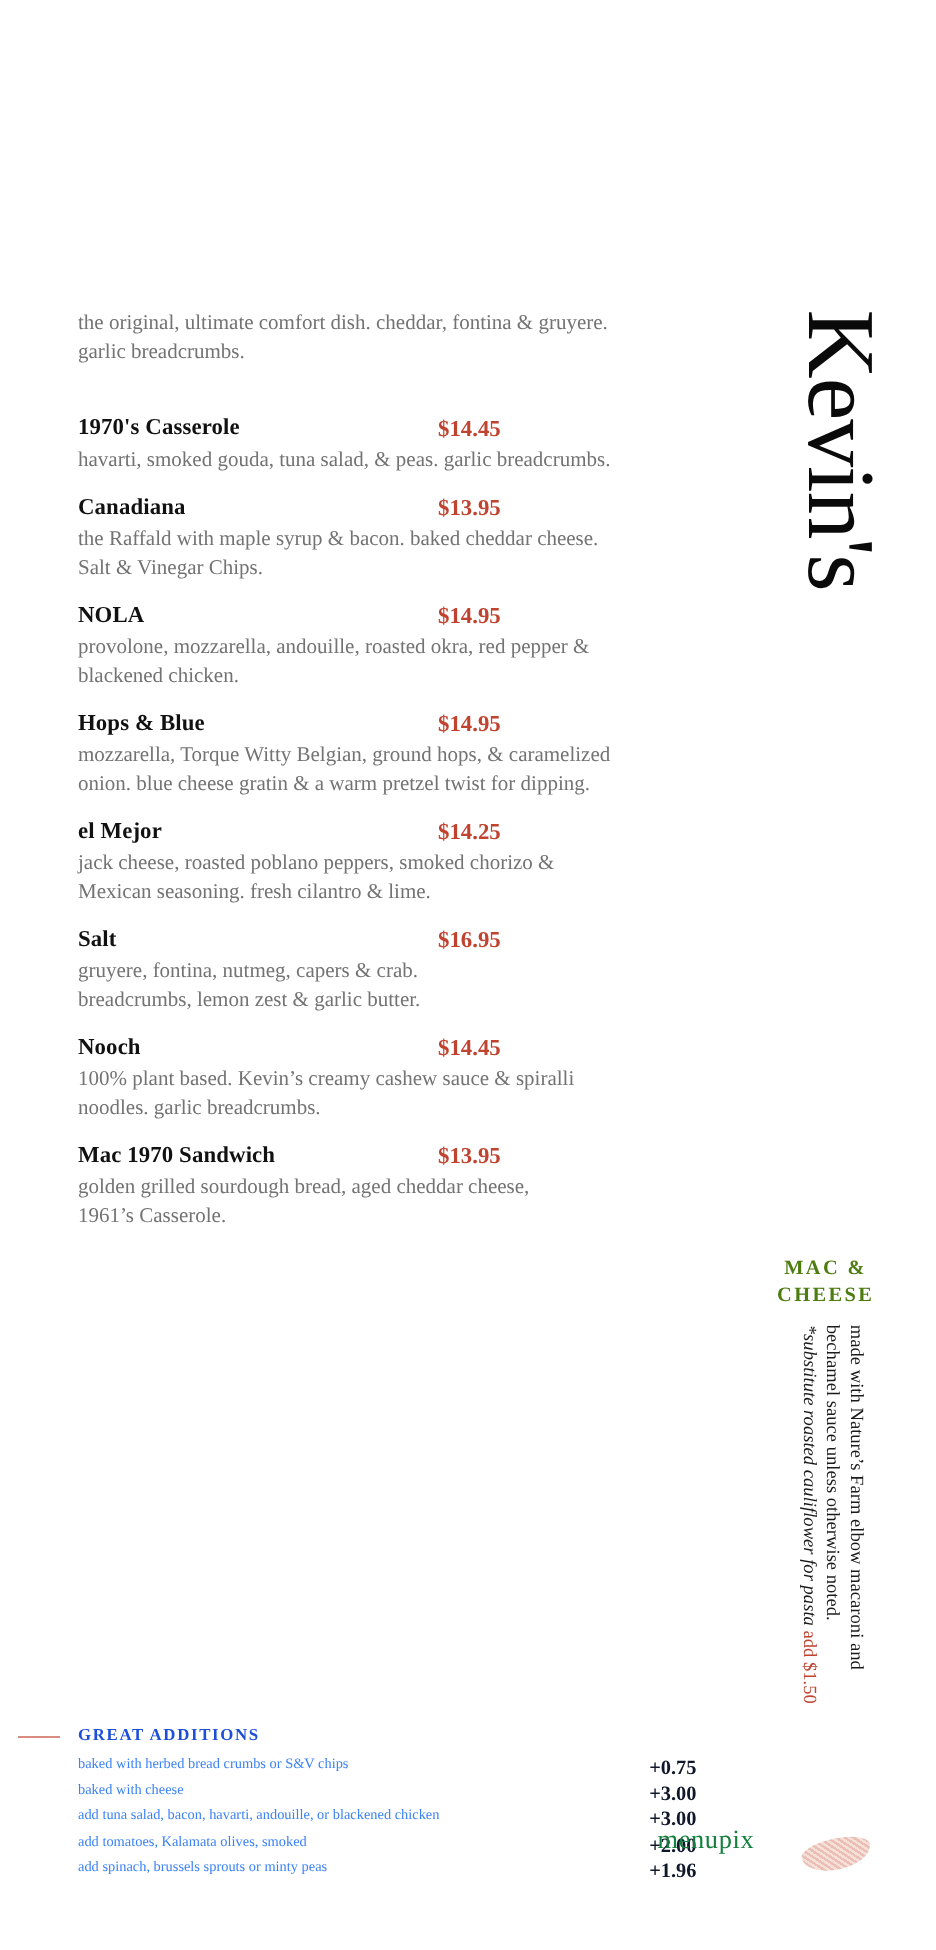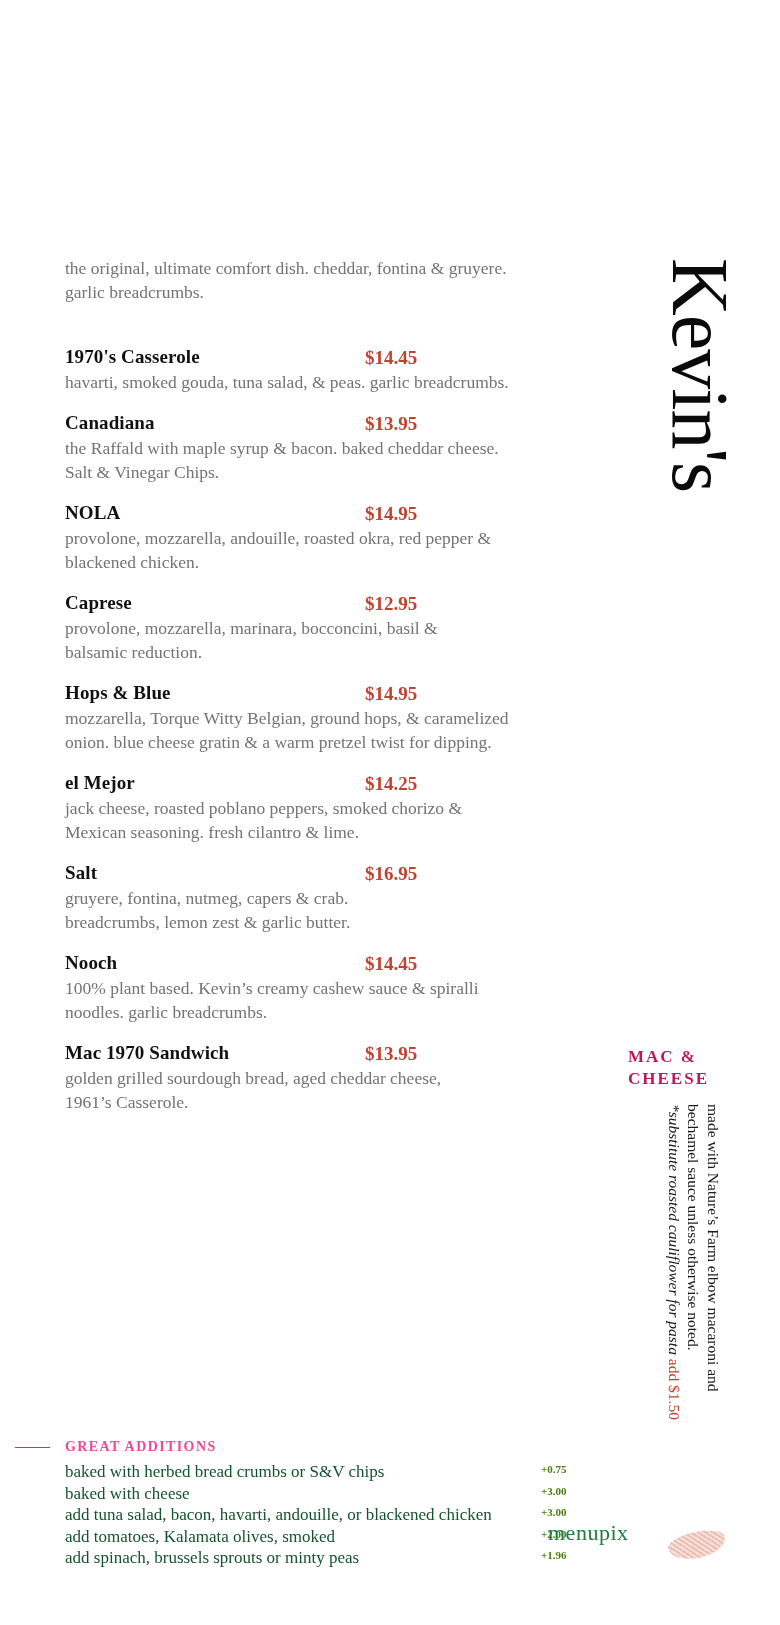--- a/index.html
+++ b/index.html
@@ -65,27 +65,27 @@
       line-height: 60px;
       color: #0a0a0a;
       white-space: nowrap;
       letter-spacing: -1px;
     }
     .section-title {
       position: absolute;
       left: 628px;
       top: 1046px;
       width: 120px;
-      text-align: left;
+      text-align: center;
       font-family: "Liberation Serif", serif;
       font-weight: bold;
       font-size: 17px;
       line-height: 22px;
       letter-spacing: 2px;
-      color: #be185d;
+      color: #4d7c0f;
     }
     .section-note {
       position: absolute;
       left: 723px;
       top: 1104px;
       transform-origin: 0 0;
       transform: rotate(90deg);
       font-family: "Liberation Serif", serif;
       font-size: 15.5px;
       line-height: 19.5px;
@@ -109,50 +109,50 @@
       background: #c0432f;
     }
     .additions-title {
       position: absolute;
       left: 65px;
       top: 2px;
       font-family: "Liberation Serif", serif;
       font-weight: bold;
       font-size: 14px;
       letter-spacing: 1.4px;
-      color: #ec4899;
+      color: #1d4ed8;
       text-align: center;
     }
     .additions-list {
       position: absolute;
       left: 65px;
       top: 25px;
       width: 520px;
     }
     .add-row {
       position: relative;
       height: 21.5px;
     }
     .add-label {
       position: absolute;
       left: 0;
       top: 0;
       font-family: "Liberation Serif", serif;
-      font-size: 17px;
-      color: #14532d;
+      font-size: 12px;
+      color: #3b82f6;
       white-space: nowrap;
     }
     .add-price {
       position: absolute;
       left: 476px;
       top: 1px;
       font-family: "Liberation Serif", serif;
       font-weight: bold;
-      font-size: 11px;
-      color: #4d7c0f;
+      font-size: 17px;
+      color: #0f172a;
       white-space: nowrap;
     }
     .watermark {
       position: absolute;
       left: 548px;
       top: 1520px;
       font-family: Liberation Serif, serif;
       font-size: 22px;
       color: #15803d;
       letter-spacing: 0.5px;
@@ -195,28 +195,20 @@
   <div class="menu-item" style="height:90px">
     <div class="item-head">
       <span class="item-name">NOLA</span>
       <span class="item-price">$14.95</span>
     </div>
     <div class="item-desc">provolone, mozzarella, andouille, roasted okra, red pepper &amp;
 blackened chicken.</div>
   </div>
   <div class="menu-item" style="height:90px">
     <div class="item-head">
-      <span class="item-name">Caprese</span>
-      <span class="item-price">$12.95</span>
-    </div>
-    <div class="item-desc">provolone, mozzarella, marinara, bocconcini, basil &amp;
-balsamic reduction.</div>
-  </div>
-  <div class="menu-item" style="height:90px">
-    <div class="item-head">
       <span class="item-name">Hops &amp; Blue</span>
       <span class="item-price">$14.95</span>
     </div>
     <div class="item-desc">mozzarella, Torque Witty Belgian, ground hops, &amp; caramelized
 onion. blue cheese gratin &amp; a warm pretzel twist for dipping.</div>
   </div>
   <div class="menu-item" style="height:90px">
     <div class="item-head">
       <span class="item-name">el Mejor</span>
       <span class="item-price">$14.25</span>

